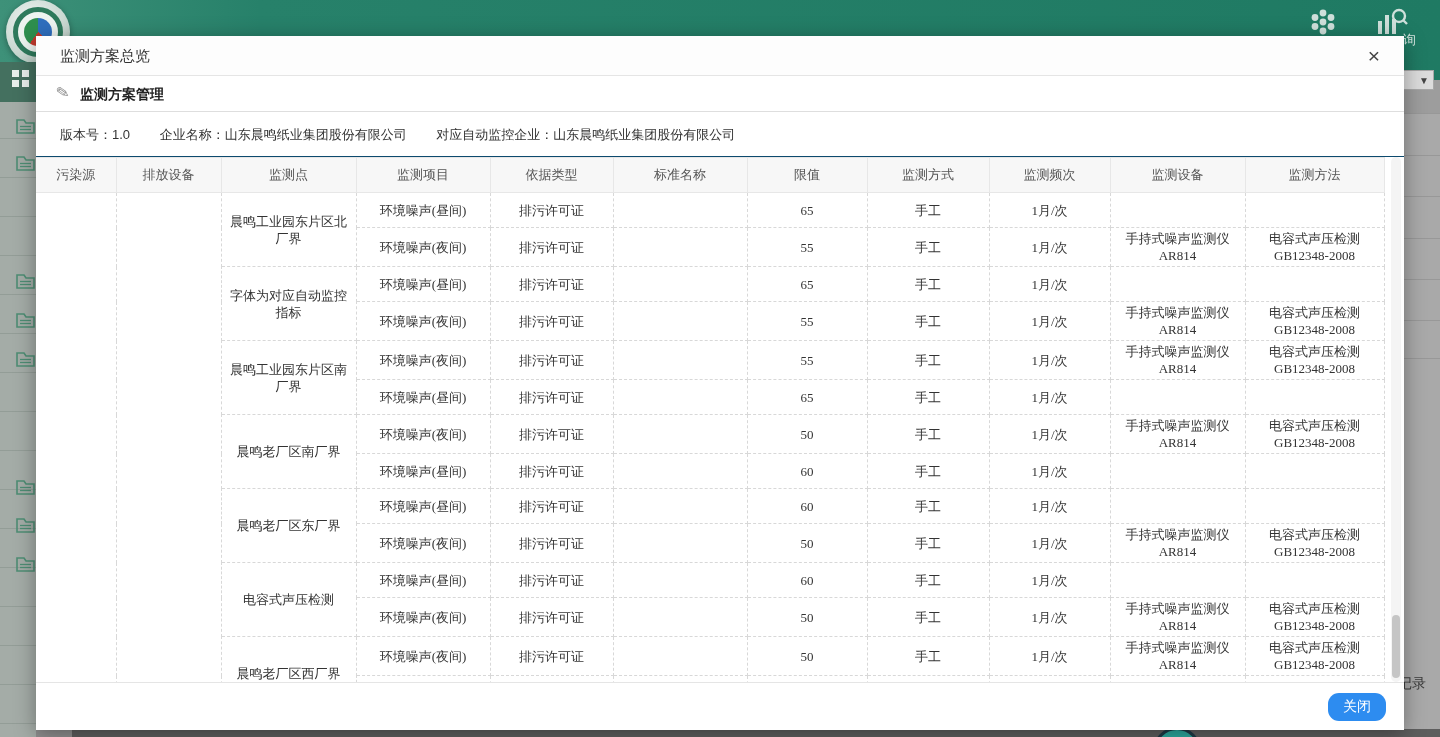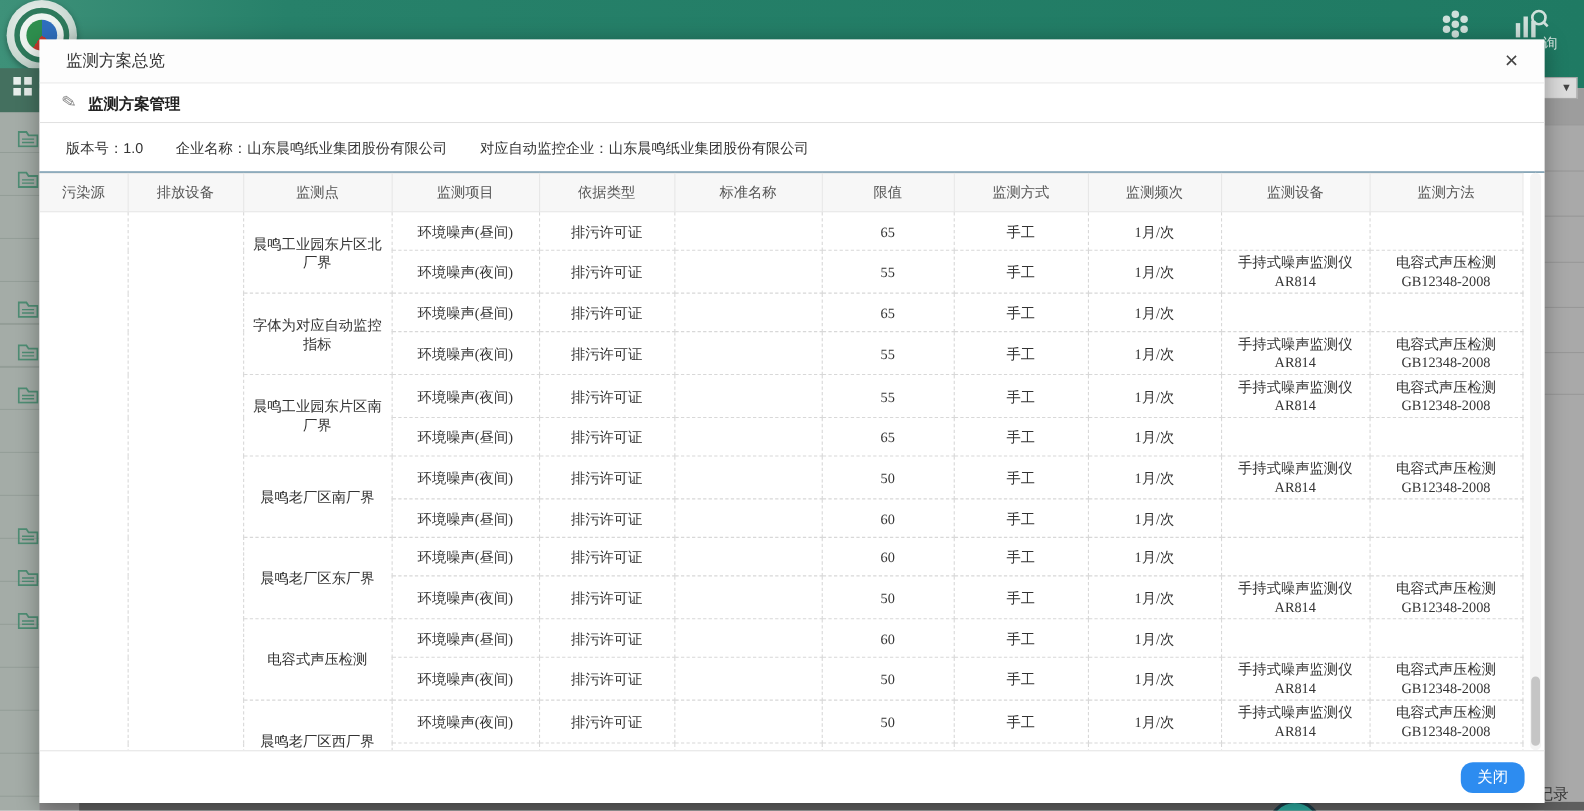--- a/index.html
+++ b/index.html
@@ -33,21 +33,21 @@
   .grid-icon { position:absolute; left:12px; top:70px; width:17px; height:17px; }
   .side-icon { position:absolute; left:16px; width:19px; height:17px; }
   .right-dim { position:absolute; left:1404px; top:80px; width:36px; height:657px;
     background:#a9a9a9; }
   .right-dim .block { position:absolute; left:0; top:0; width:36px; height:33px; background:#9d9d9d; }
   .right-dim .line { position:absolute; left:0; width:36px; height:1px; background:#989898; }
   .bottom-dim { position:absolute; left:36px; top:730px; width:1404px; height:7px; background:#8f8f8f; }
   .bottom-dim-dark { position:absolute; left:72px; top:729px; width:1368px; height:8px; background:#5e5e5e; }
   .chat-bubble { position:absolute; left:1153px; top:727px; width:48px; height:48px; border-radius:50%;
     background:#2ba99e; border:3px solid #1d3a46; }
-  .record-frag { position:absolute; left:1398px; top:713px; font-size:14px; color:#3a3a3a; }
+  .record-frag { position:absolute; left:1398px; top:675px; font-size:14px; color:#3a3a3a; }
   .dropdown-frag { position:absolute; left:1398px; top:70px; width:36px; height:20px;
     background:#dcdcdc; border:1px solid #a8a8a8; color:#444; font-size:10px;
     display:flex; align-items:center; justify-content:flex-end; padding-right:4px; }
 
   
   .modal { position:absolute; left:36px; top:36px; width:1368px; height:694px; background:#fff;
     box-shadow:0 4px 20px rgba(0,0,0,.35); }
   .modal-titlebar { position:absolute; left:0; top:0; width:100%; height:40px;
     border-bottom:1px solid #e5e5e5; background:#fdfdfd; }
   .modal-title { position:absolute; left:24px; top:0; line-height:40px; font-size:15px; color:#333; }

